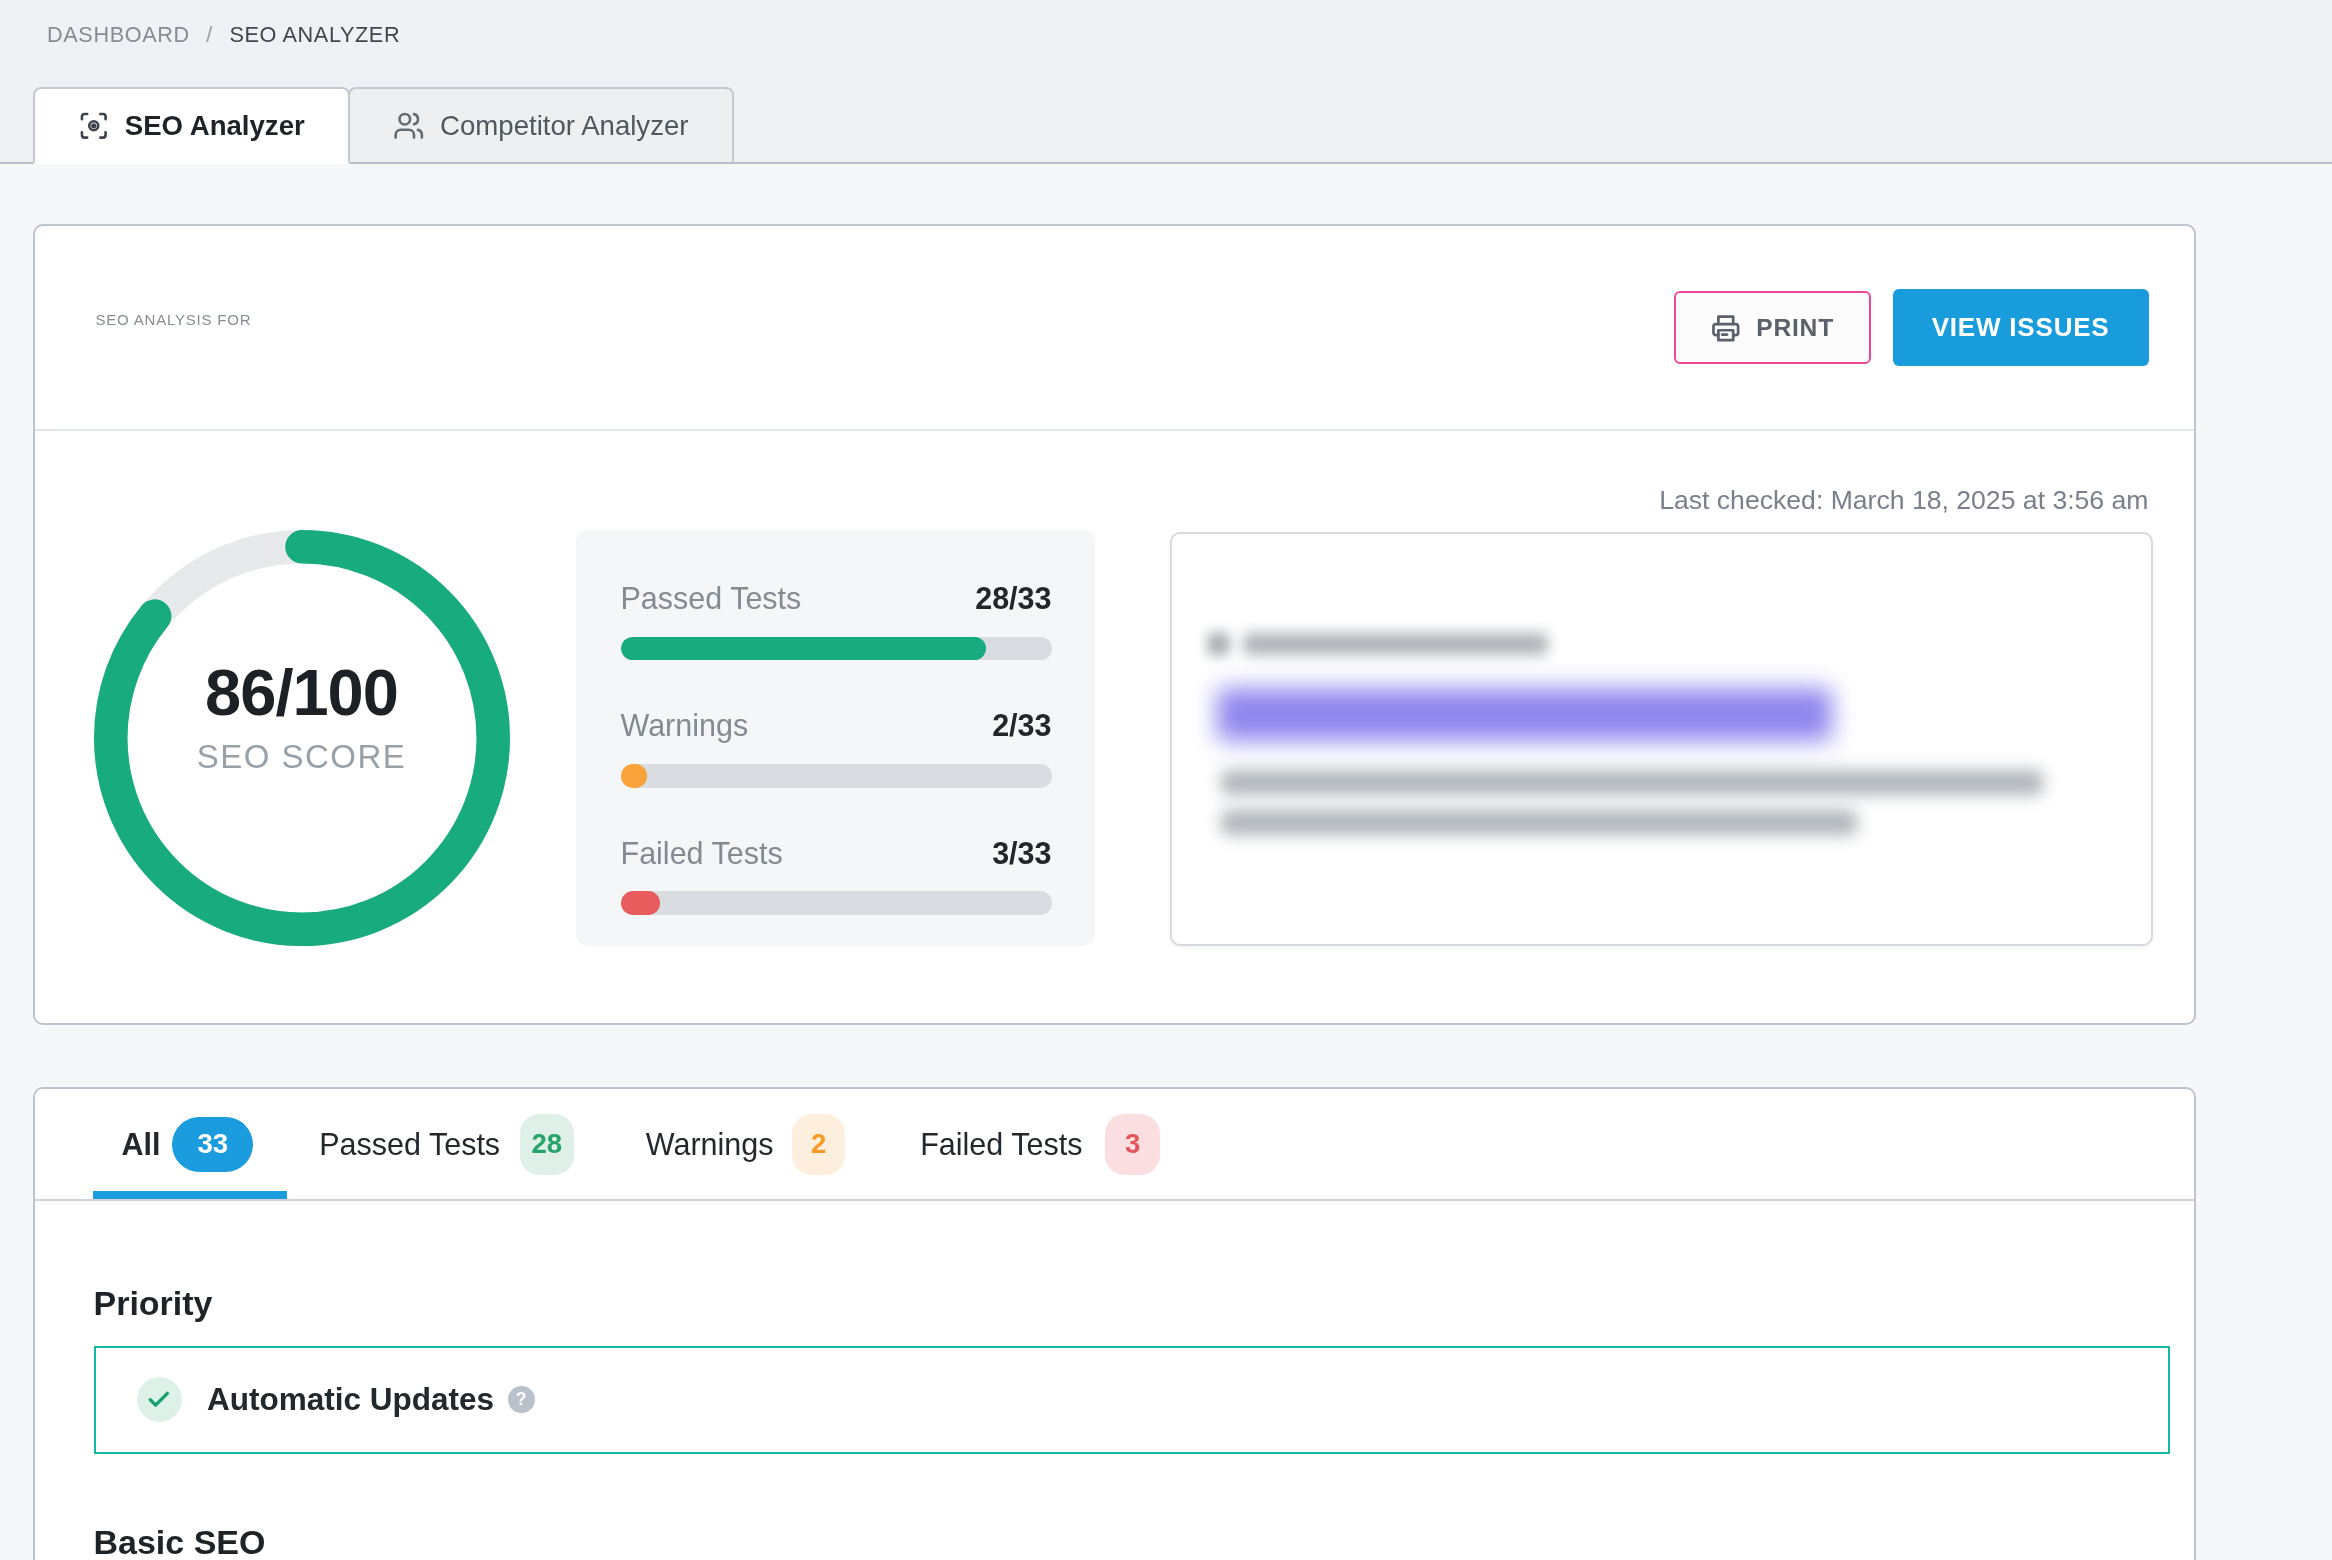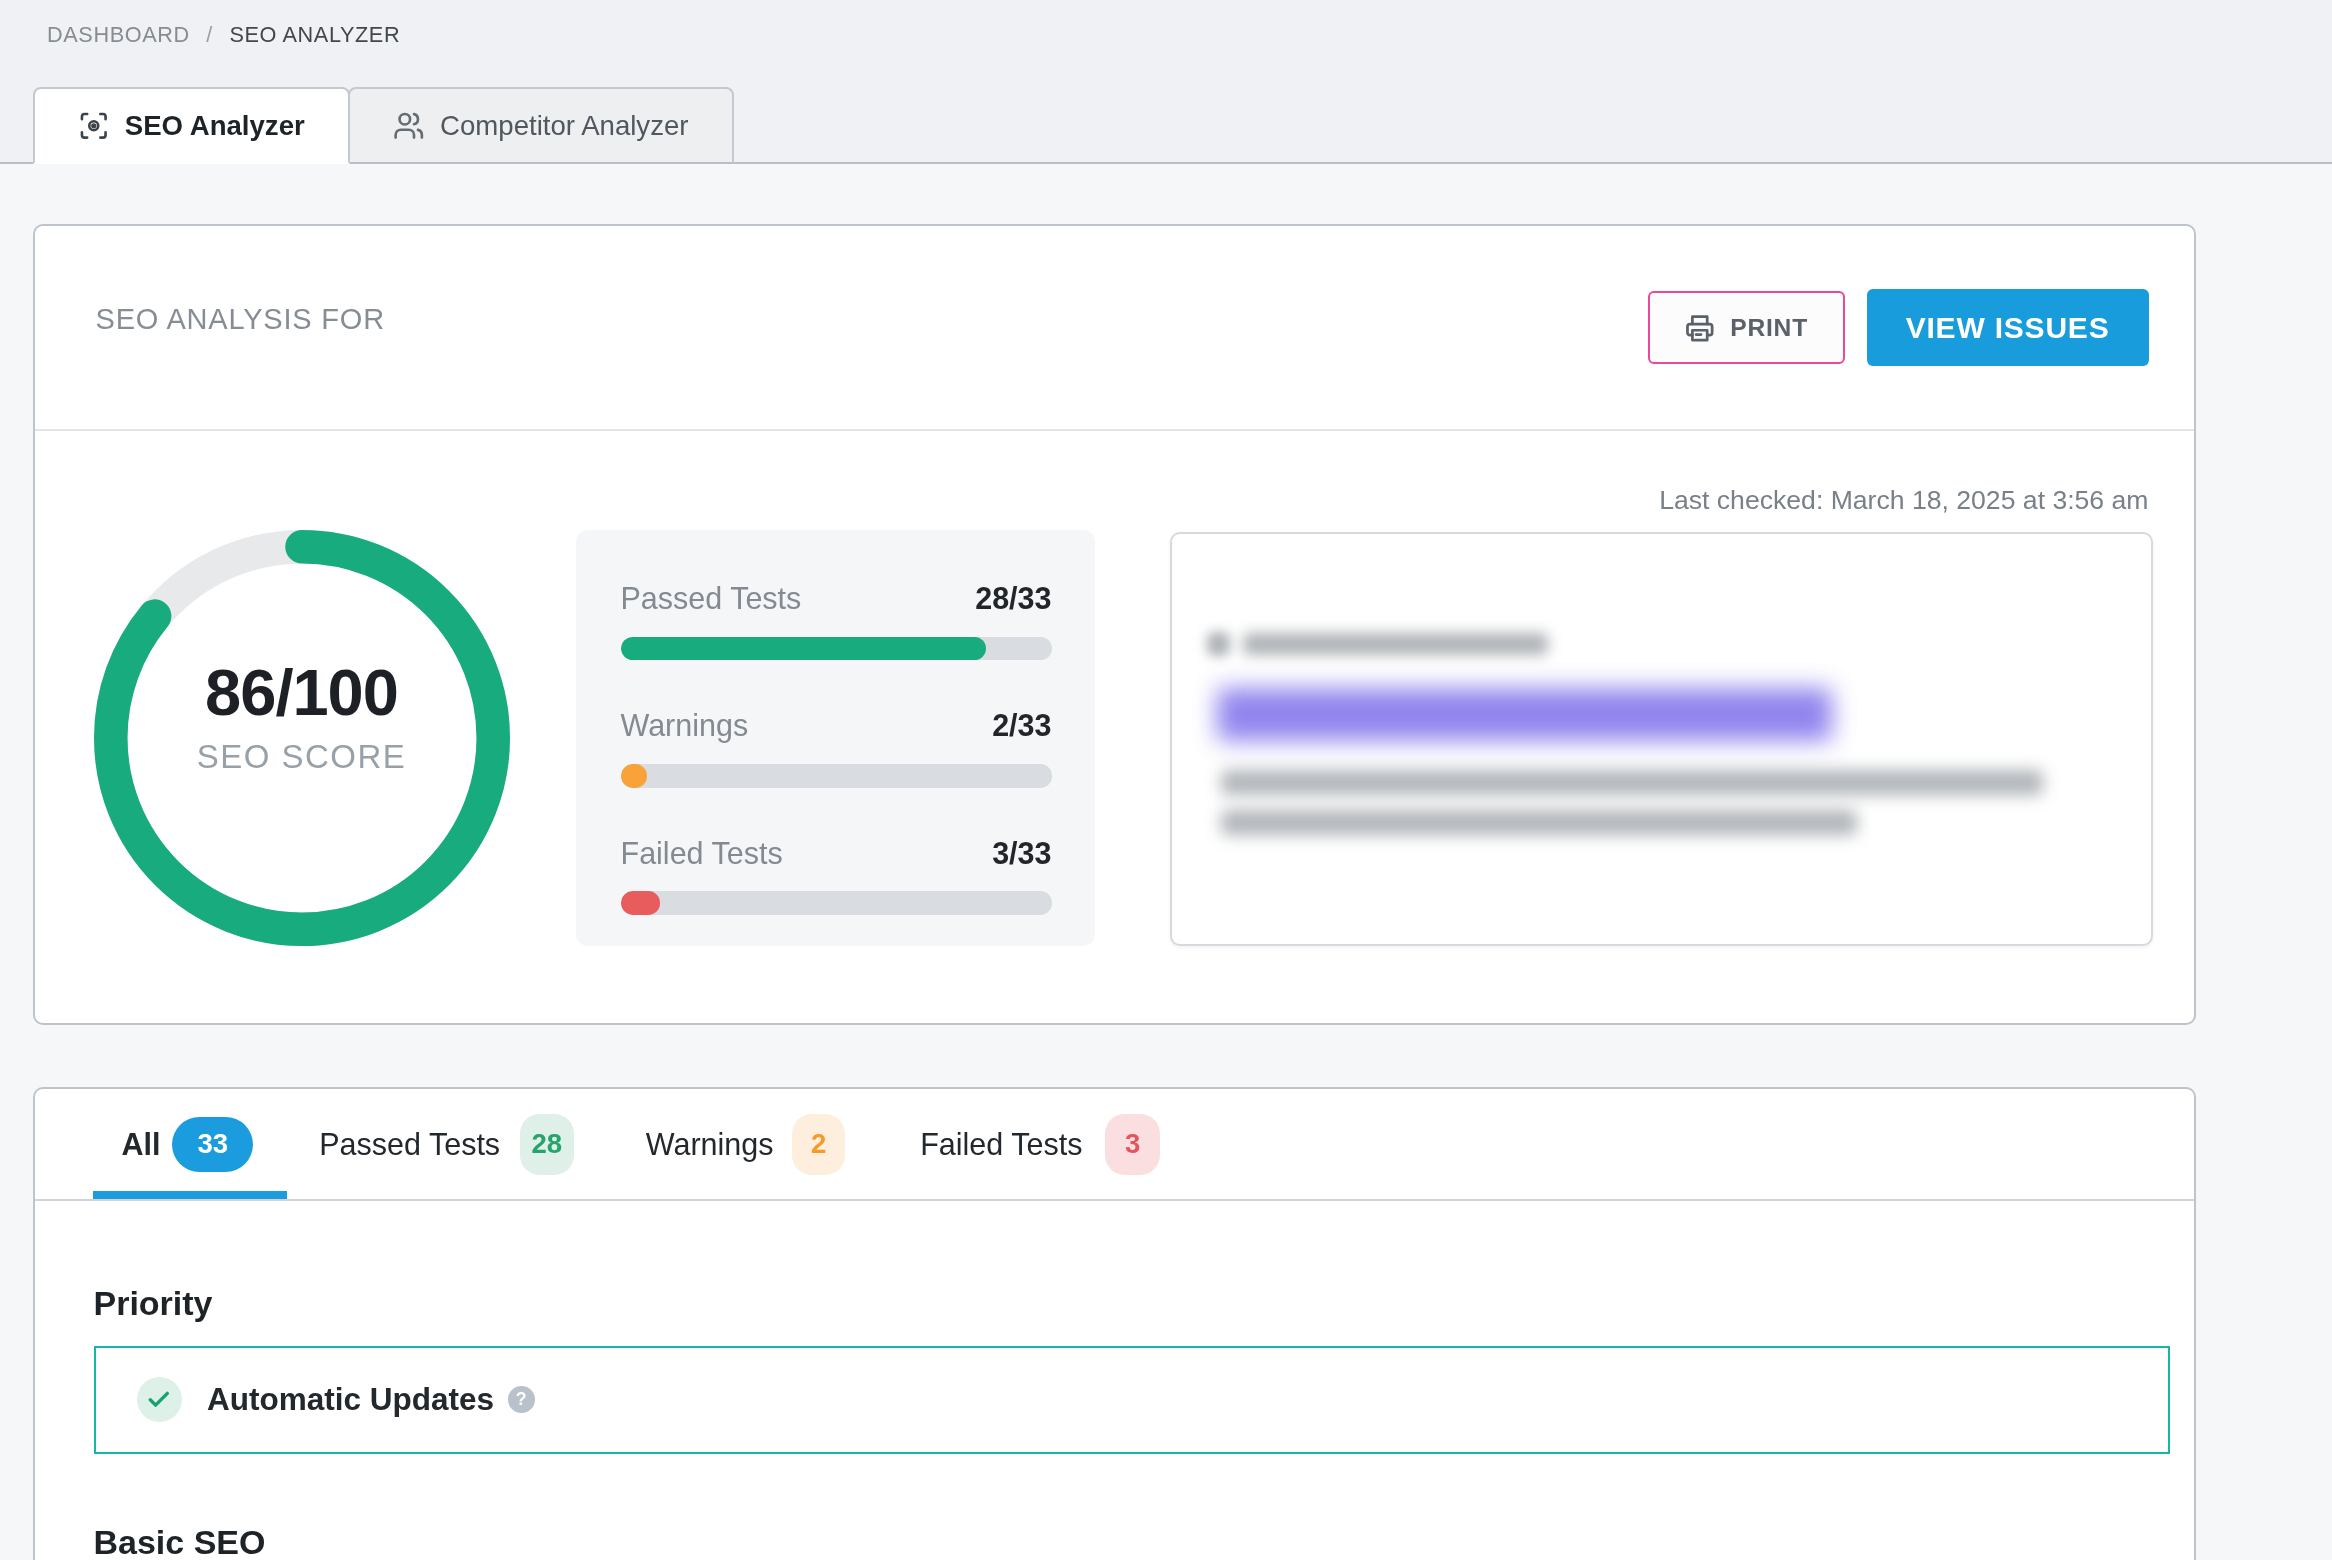--- a/index.html
+++ b/index.html
@@ -18,31 +18,31 @@
   .tab-active { background:#ffffff; border-bottom:2px solid #ffffff; color:#1d2327; font-weight:700; z-index:2; }
   .tab-idle { background:#edeff0; border-bottom:2px solid #b7bec7; color:#50575e; font-weight:500; margin-left:-2px; }
 
   
   .card { position:relative; margin-left:32.5px; width:2163px; background:#fff; border:2px solid #bdc4cc; border-radius:9.9px; }
   .card-main { margin-top:60px; height:801px; }
   .card-results { margin-top:62px; height:512px; border-bottom:none; border-radius:9.9px 9.9px 0 0; }
 
   
   .chead { height:205px; display:flex; align-items:center; justify-content:space-between; padding:0 45px 0 61px; border-bottom:2px solid #e2e5e9; }
-  .an-label { font-size:29px; color:#868d94; letter-spacing:0.8px; font-weight:500; margin-bottom:15.8px; }
+  .an-label { font-size:15px; color:#868d94; letter-spacing:0.8px; font-weight:500; margin-bottom:15.8px; }
   .domain-row { display:flex; align-items:center; }
   .domain-blur { width:376px; height:49px; background:#5c6166; border-radius:7.9px; filter:blur(12.8px); opacity:.5; }
   .domain-suffix { font-size:42px; font-weight:700; color:#17191d; margin-left:-7.9px; letter-spacing:-0.5px; }
   .restart-link { display:flex; align-items:center; margin-left:43px; font-size:30.5px; color:#2e6da6; cursor:pointer; }
   .restart-link svg { margin-left:13.8px; }
   .hdr-actions { display:flex; align-items:center; gap:21.7px; }
   .btn { display:flex; align-items:center; justify-content:center; border-radius:5.9px; font-weight:700; letter-spacing:0.8px; cursor:pointer; }
   .btn-print { height:73px; padding:14px 35px; background:#fcfcfd; border:2px solid #ec4899; color:#5a6169; font-size:24.6px; }
   .btn-print svg { margin-right:15.8px; }
-  .btn-primary { height:77px; padding:0 39px; background:#189cdb; color:#fff; font-size:30px; border:none;justify-content:flex-end; }
+  .btn-primary { height:77px; padding:0 39px; background:#189cdb; color:#fff; font-size:26px; border:none;justify-content:flex-end; }
 
   
   .cbody { position:relative; height:598px;border-radius:30px; }
   .last-checked { position:absolute; top:54px; right:45px; font-size:26.6px; color:#79808a; }
 
   .gauge { position:absolute; left:59px; top:99px; width:416px; height:416px; }
   .gauge-text { position:absolute; inset:0; display:flex; flex-direction:column; align-items:center; justify-content:center; padding-bottom:45px; }
   .gauge-score { font-size:65px; font-weight:700; color:#1d2125; letter-spacing:-1px; }
   .gauge-label { font-size:33px; color:#99a1a8; letter-spacing:1.5px; margin-top:7.9px; }
 

